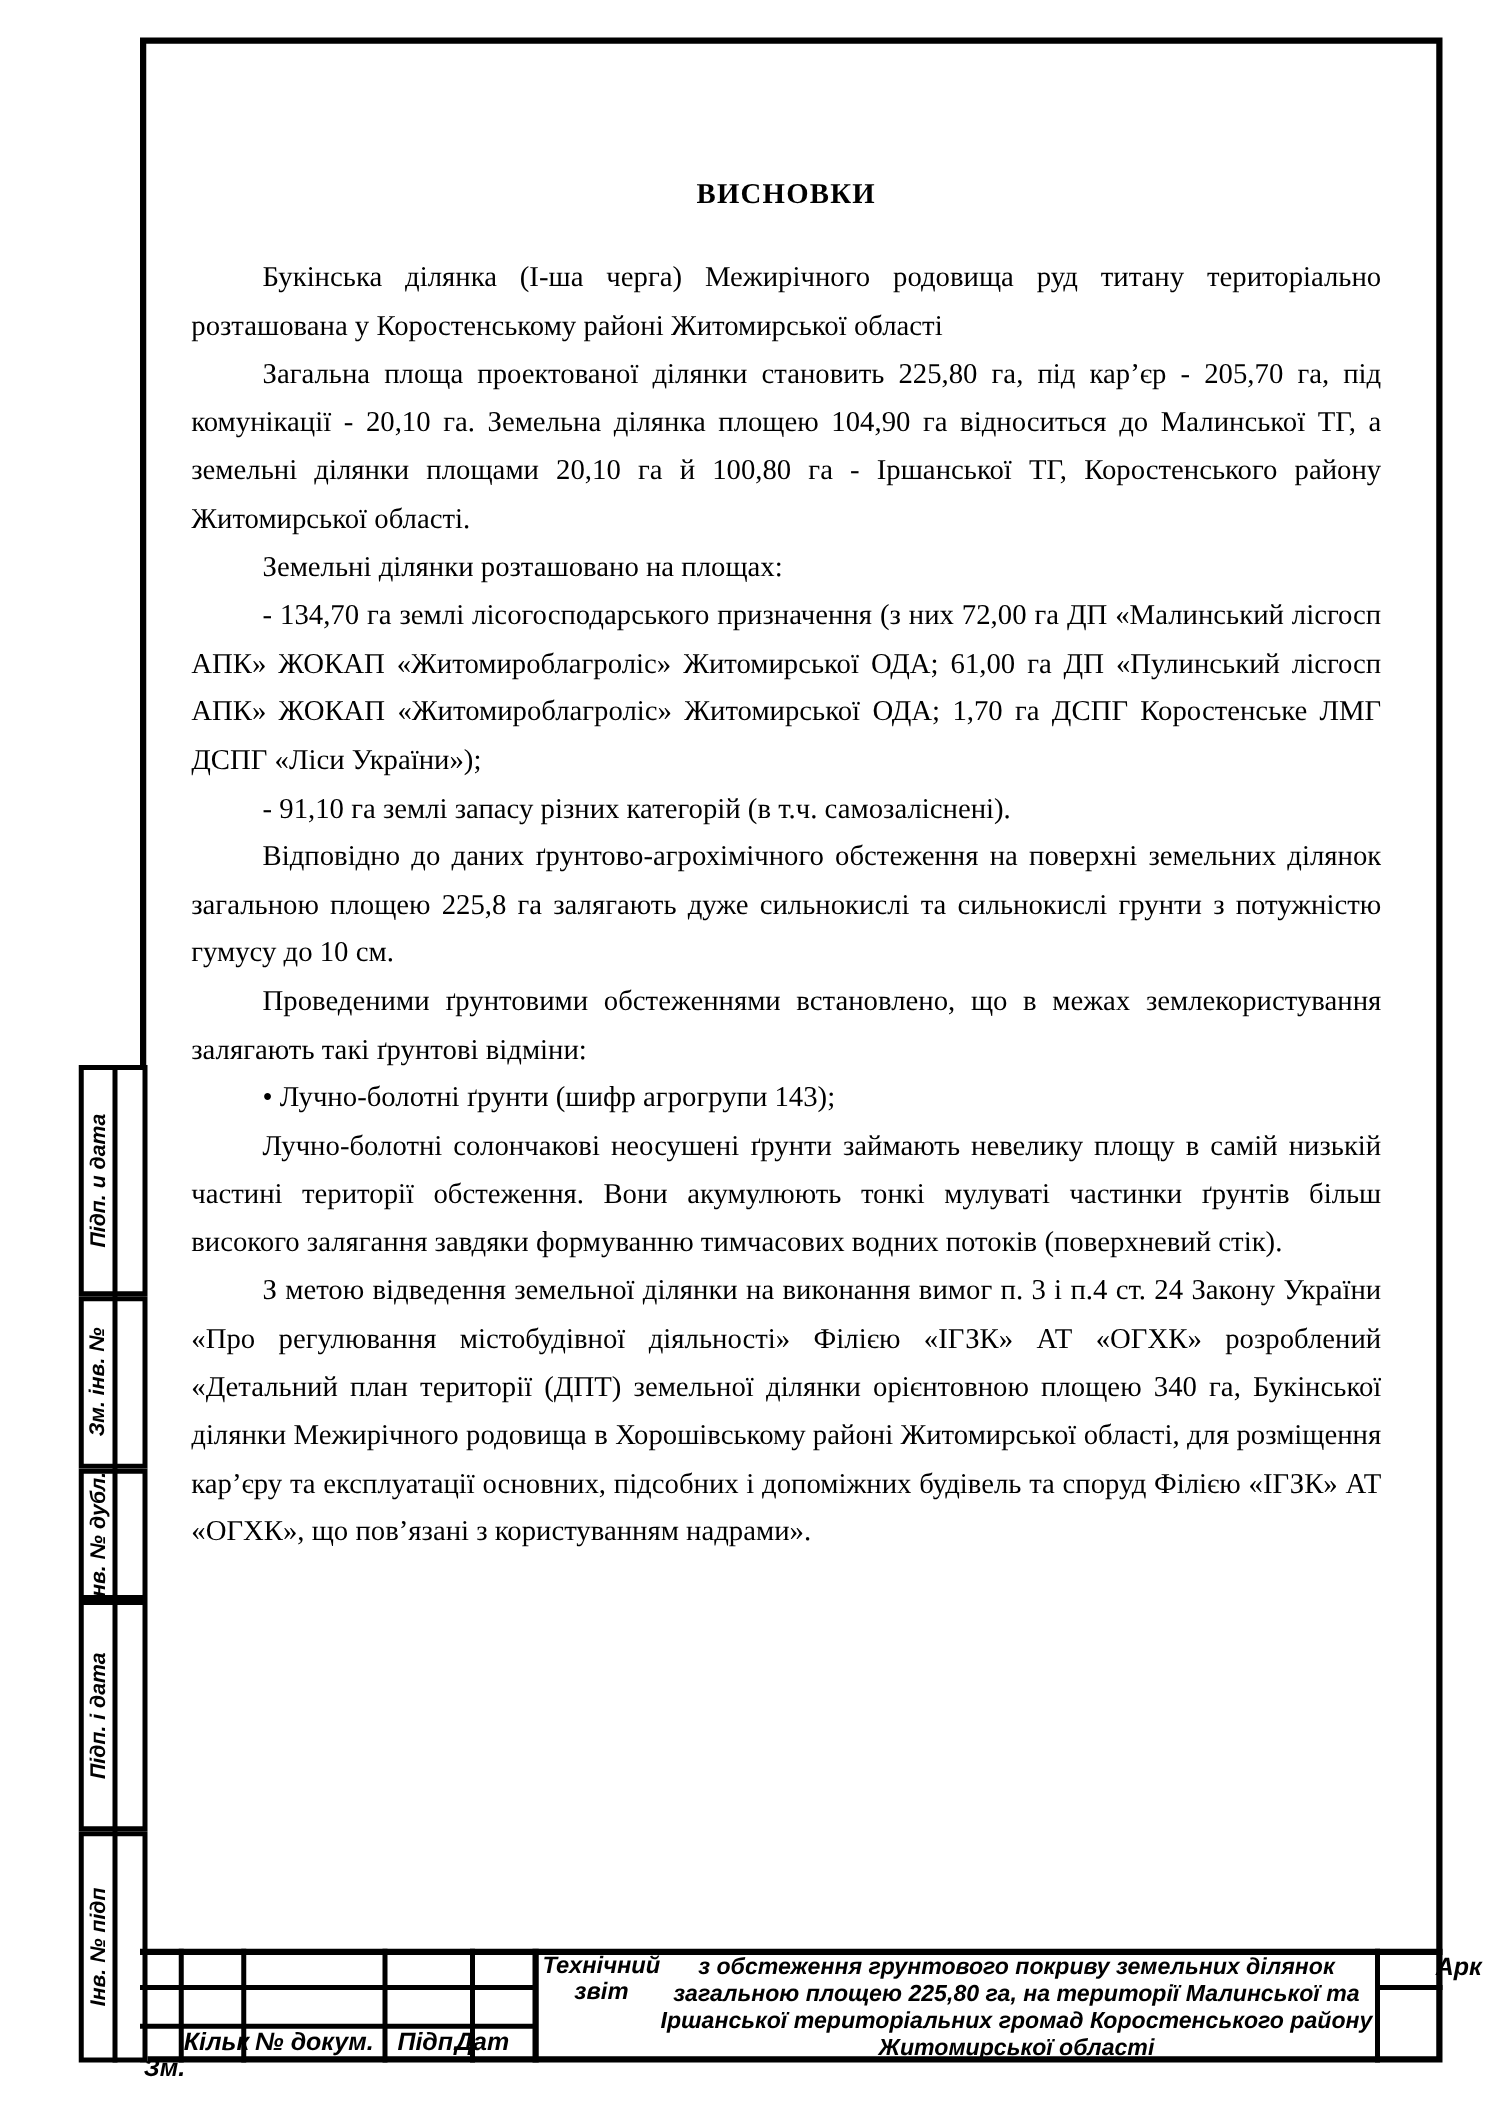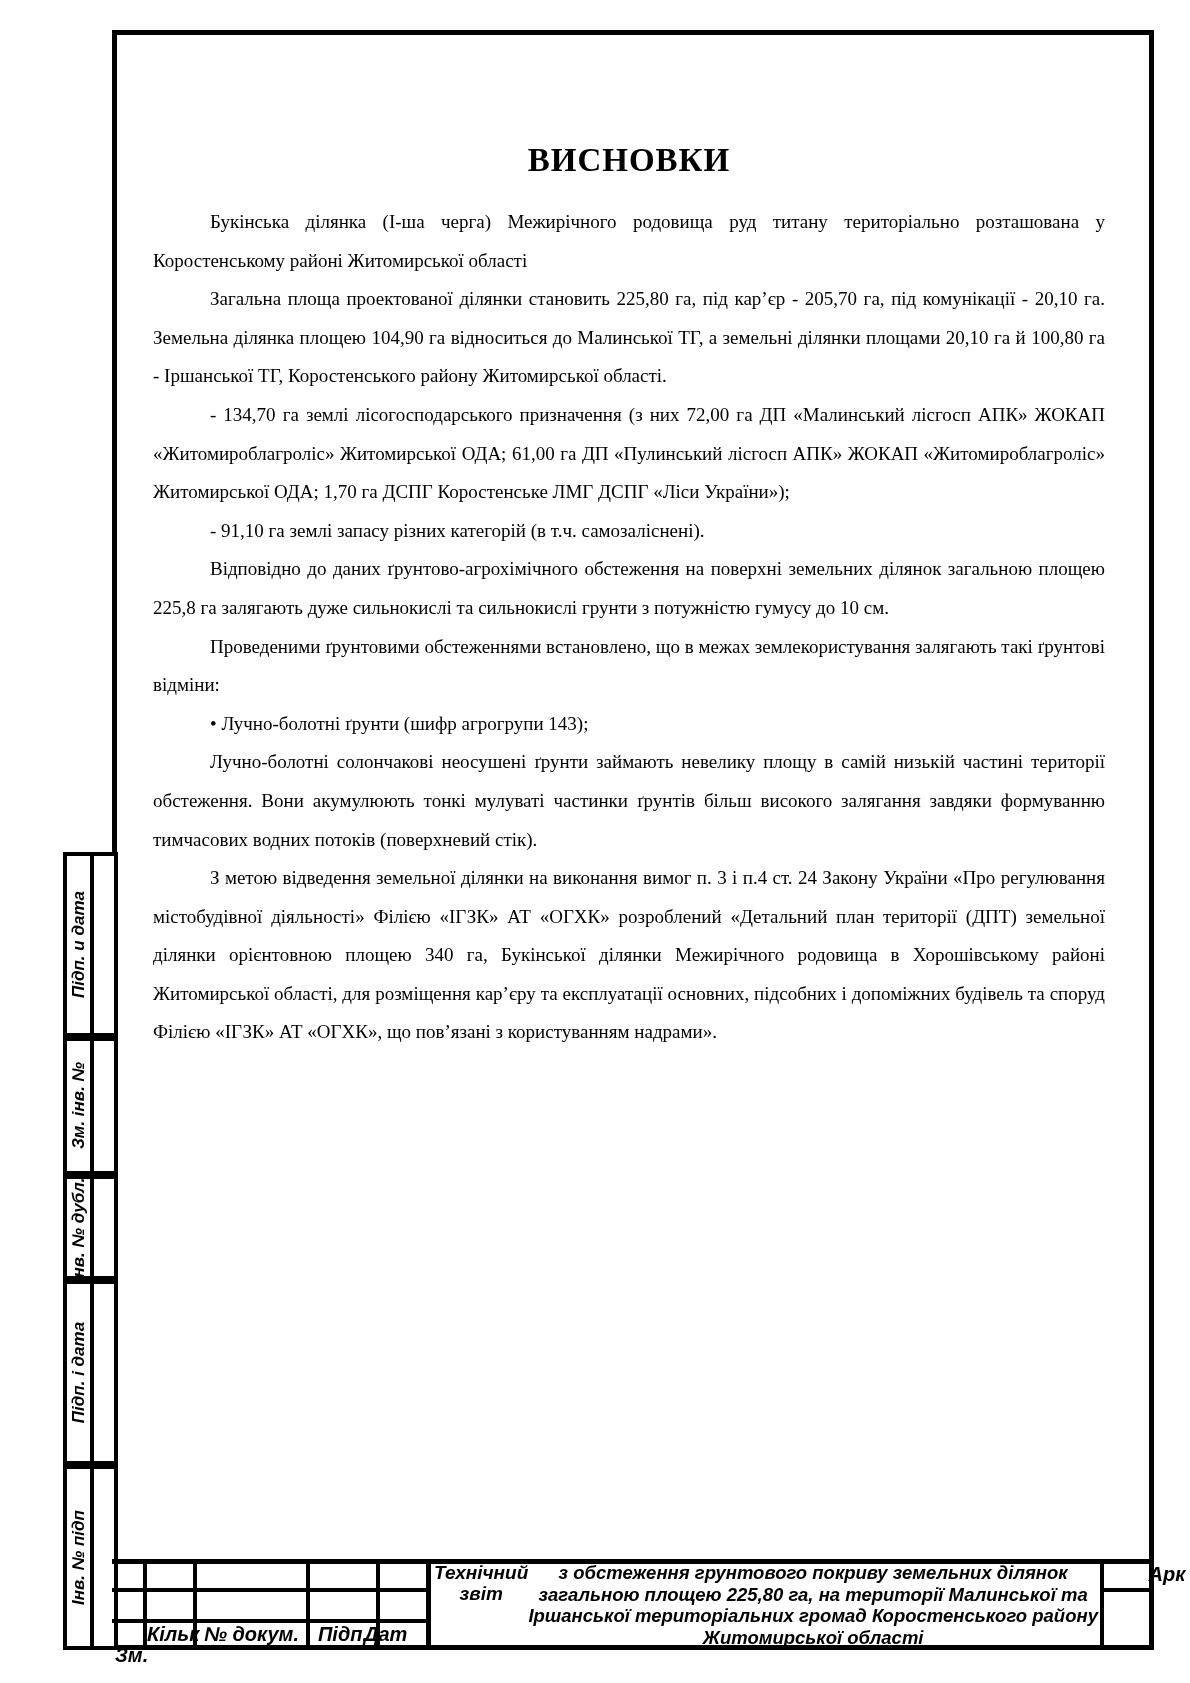--- a/index.html
+++ b/index.html
@@ -10,25 +10,25 @@
   
   .frame {
     position:absolute; left:112px; top:30px; width:1042px; height:1620px;
     border:5px solid #000; box-sizing:border-box;
   }
   .ln { position:absolute; background:#000; }
 
   
   .doc-title {
     position:absolute; left:153px; top:142px; width:952px;
-    text-align:center; font-weight:700; font-size:33px; letter-spacing:1px;
+    text-align:center; font-weight:700; font-size:23px; letter-spacing:1px;
   }
   .body-text {
     position:absolute; left:153px; top:203px; width:952px; height:1356px;
-    font-size:19px; line-height:38.6px; text-align:justify; overflow:hidden;
+    font-size:23px; line-height:38.6px; text-align:justify; overflow:hidden;
   }
   .body-text p { margin:0; text-indent:57px; }
   .body-text .em { font-weight:700; font-style:italic; }
 
   
   .side-box {
     position:absolute; left:63px; width:55px; box-sizing:border-box;
     border:4px solid #000; background:#fff;
   }
   .side-divider { position:absolute; left:90px; width:4px; background:#000; }
@@ -57,20 +57,21 @@
 
 <div class="page">
 
   <div class="frame"></div>
 
   <div class="doc-title">ВИСНОВКИ</div>
 
   <div class="body-text">
     <p>Букінська ділянка (І-ша черга) Межирічного родовища руд титану територіально розташована у Коростенському районі Житомирської області</p>
     <p>Загальна площа проектованої ділянки становить 225,80 га, під кар’єр - 205,70 га, під комунікації - 20,10 га. Земельна ділянка площею 104,90 га відноситься до Малинської ТГ, а земельні ділянки площами 20,10 га й 100,80 га - Іршанської ТГ, Коростенського району Житомирської області.</p>
+    <p>Земельні ділянки розташовано на площах:</p>
     <p>- 134,70 га землі лісогосподарського призначення (з них 72,00 га ДП «Малинський лісгосп АПК» ЖОКАП «Житомироблагроліс» Житомирської ОДА; 61,00 га ДП «Пулинський лісгосп АПК» ЖОКАП «Житомироблагроліс» Житомирської ОДА; 1,70 га ДСПГ Коростенське ЛМГ ДСПГ «Ліси України»);</p>
     <p>- 91,10 га землі запасу різних категорій (в т.ч. самозаліснені).</p>
     <p>Відповідно до даних ґрунтово-агрохімічного обстеження на поверхні земельних ділянок загальною площею 225,8 га залягають дуже сильнокислі та сильнокислі грунти з потужністю гумусу до 10 см.</p>
     <p>Проведеними ґрунтовими обстеженнями встановлено, що в межах землекористування залягають такі ґрунтові відміни:</p>
     <p>•  Лучно-болотні ґрунти (шифр агрогрупи 143);</p>
     <p>Лучно-болотні солончакові неосушені ґрунти займають невелику площу в самій низькій частині території обстеження. Вони акумулюють тонкі мулуваті частинки ґрунтів більш високого залягання завдяки формуванню тимчасових водних потоків (поверхневий стік).</p>
     <p>З метою відведення земельної ділянки на виконання вимог п. 3 і п.4 ст. 24 Закону України «Про регулювання містобудівної діяльності» Філією «ІГЗК» АТ «ОГХК» розроблений «Детальний план території (ДПТ) земельної ділянки орієнтовною площею 340 га, Букінської ділянки Межирічного родовища в Хорошівському районі Житомирської області, для розміщення кар’єру та експлуатації основних, підсобних і допоміжних будівель та споруд Філією «ІГЗК» АТ «ОГХК», що пов’язані з користуванням надрами».</p>
   </div>
 
   <div class="side-box" style="top:852px; height:185px;"></div>

